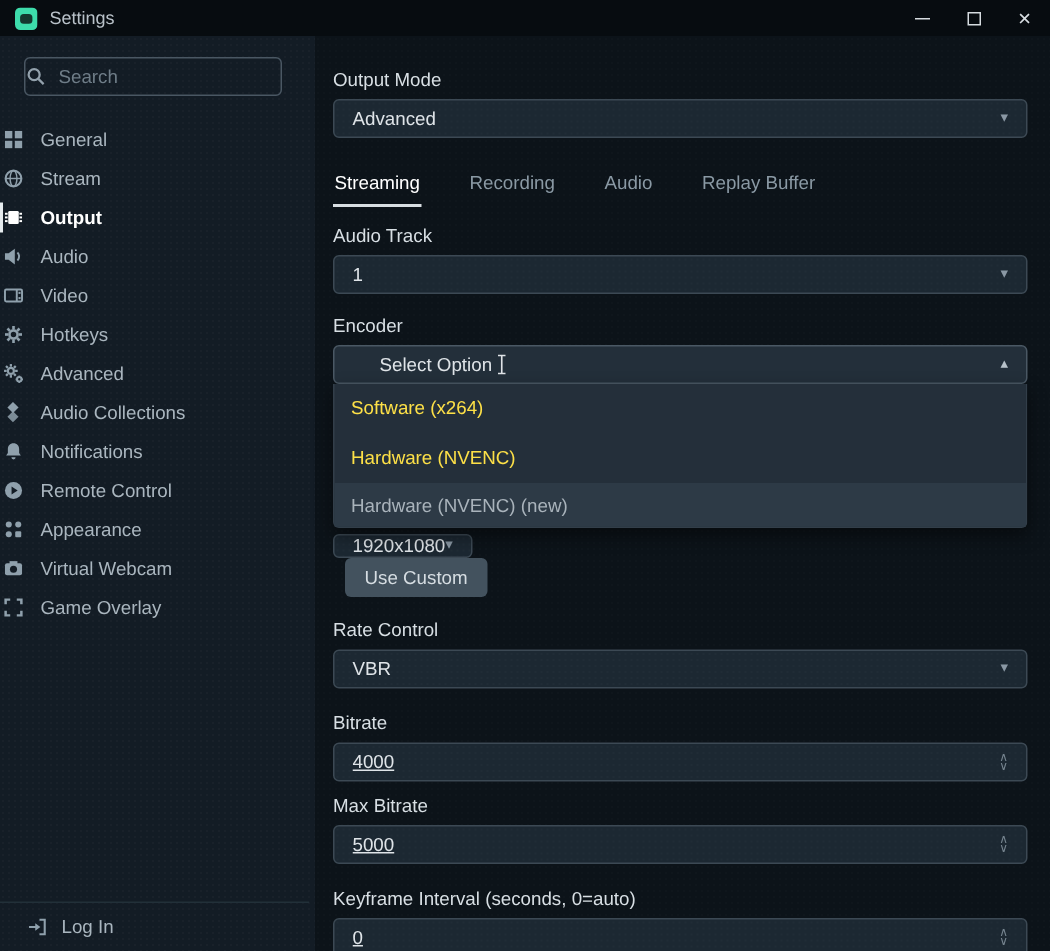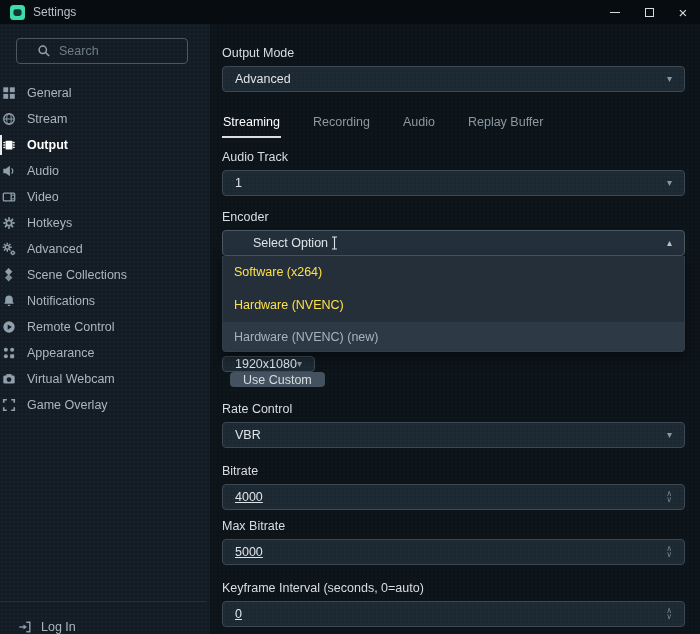--- a/index.html
+++ b/index.html
@@ -28,42 +28,42 @@
     background-size:4px 4px;
   }
   .content{
     flex:1; padding:0 15px 0 12px; position:relative;
     background-image:radial-gradient(rgba(255,255,255,0.012) 1px, transparent 1px);
     background-size:4px 4px;
   }
   
   .searchbox{
     margin:14px 22px 0 16px; height:26px; border:1px solid #4a5763; border-radius:4px;
-    display:flex; align-items:center; padding:0 20px; color:#93a1ac;
+    display:flex; align-items:center; padding:0 0; color:#93a1ac;
   }
   .searchbox input{
     background:transparent; border:none; outline:none; color:#cdd5db;
     font-family:"Liberation Sans",sans-serif; font-size:12.5px; width:100%; margin-left:8px;
   }
   .searchbox input::placeholder{ color:#6f7d88; }
   .menu{ margin-top:16px; }
   .side-item{
     position:relative; height:26px; display:flex; align-items:center;
     padding-left:2px; color:#aab6bf; cursor:default;
   }
   .side-item .icon{ width:14px; height:14px; margin-right:11px; display:flex; color:#8fa0ac; }
   .side-item span.lbl{ font-size:12.5px; }
   .side-item.active{ color:#ffffff; font-weight:bold; }
   .side-item.active .icon{ color:#ffffff; }
   .side-item.active::before{
     content:""; position:absolute; left:0; top:3px; bottom:3px; width:2px; background:#e6ebee;
   }
   .login-row{
     position:absolute; left:0; right:4px; bottom:0; height:33px;
-    border-top:1px solid #223039; display:flex; align-items:flex-end; padding-left:18px; color:#aab6bf;
+    border-top:1px solid #223039; display:flex; align-items:center; padding-left:18px; color:#aab6bf;
   }
   .login-row .icon{ width:14px; height:14px; margin-right:9px; display:flex; color:#8fa0ac; }
   
   .flabel{ margin-top:14px; color:#d8dfe4; font-size:12.5px; }
   .flabel.first{ margin-top:22px; }
   .field{
     margin-top:6px; height:26px; background:#1c2832; border:1px solid #3c4954; border-radius:4px;
     display:flex; align-items:center; padding:0 12px; color:#dfe4e8; position:relative;
     background-image:radial-gradient(rgba(255,255,255,0.02) 1px, transparent 1px); background-size:4px 4px;
   }
@@ -83,21 +83,21 @@
     border-radius:0 0 4px 4px; box-shadow:0 5px 12px rgba(0,0,0,0.45);
     display:flex; flex-direction:column;
   }
   .opt{ display:flex; align-items:center; padding-left:11px; color:#fde047; font-weight:normal; }
   .opt1{ height:33px; } .opt2{ height:34px; } .opt3{ height:29px; }
   .opt.highlight{ background:#2d3a46; color:#a9b3bb; font-weight:normal; }
   
   .res-row{ display:flex; margin-top:100px; align-items:flex-start;flex-direction:column; }
   .res-row .field{ margin-top:0; flex:1; max-width:361px; }
   .btn{
-    margin-left:8px; height:15px; padding:0 13px; background:#43525e; border:none; border-radius:4px;
+    margin-left:8px; height:26px; padding:0 13px; background:#43525e; border:none; border-radius:4px;
     color:#d6dde2; font-size:12.5px; font-family:"Liberation Sans",sans-serif; cursor:default;text-align:center;
   }
   
   .numfield input{
     background:transparent; border:none; outline:none; color:#dfe4e8; width:100%;
     font-family:"Liberation Sans",sans-serif; font-size:12.5px;text-decoration:underline;
   }
   .stepper{ margin-left:auto; display:flex; flex-direction:column; align-items:center; color:#76848f; }
   .stepper span{ font-size:8px; line-height:6px; cursor:default; }
   svg{ display:block; }
@@ -252,21 +252,21 @@
           <span class="lbl">Advanced</span>
         </div>
 
         <div class="side-item">
           <span class="icon">
               <svg width="14" height="14" viewBox="0 0 16 16" fill="currentColor">
                 <rect x="4.6" y="1.2" width="6" height="6" transform="rotate(45 7.6 4.2)"></rect>
                 <rect x="4.6" y="8.2" width="6" height="6" transform="rotate(45 7.6 11.2)" opacity="0.85"></rect>
               </svg>
             </span>
-          <span class="lbl">Scene Collections</span>
+          <span class="lbl">Audio Collections</span>
         </div>
 
         <div class="side-item">
           <span class="icon">
               <svg width="14" height="14" viewBox="0 0 16 16" fill="currentColor">
                 <path d="M8 1.8 c2.7 0 4.3 1.9 4.3 4.4 v2.9 l1.3 2 H2.4 l1.3 -2 V6.2 C3.7 3.7 5.3 1.8 8 1.8 z"></path>
                 <path d="M6.4 12.4 a1.6 1.6 0 0 0 3.2 0 z"></path>
               </svg>
             </span>
           <span class="lbl">Notifications</span>

